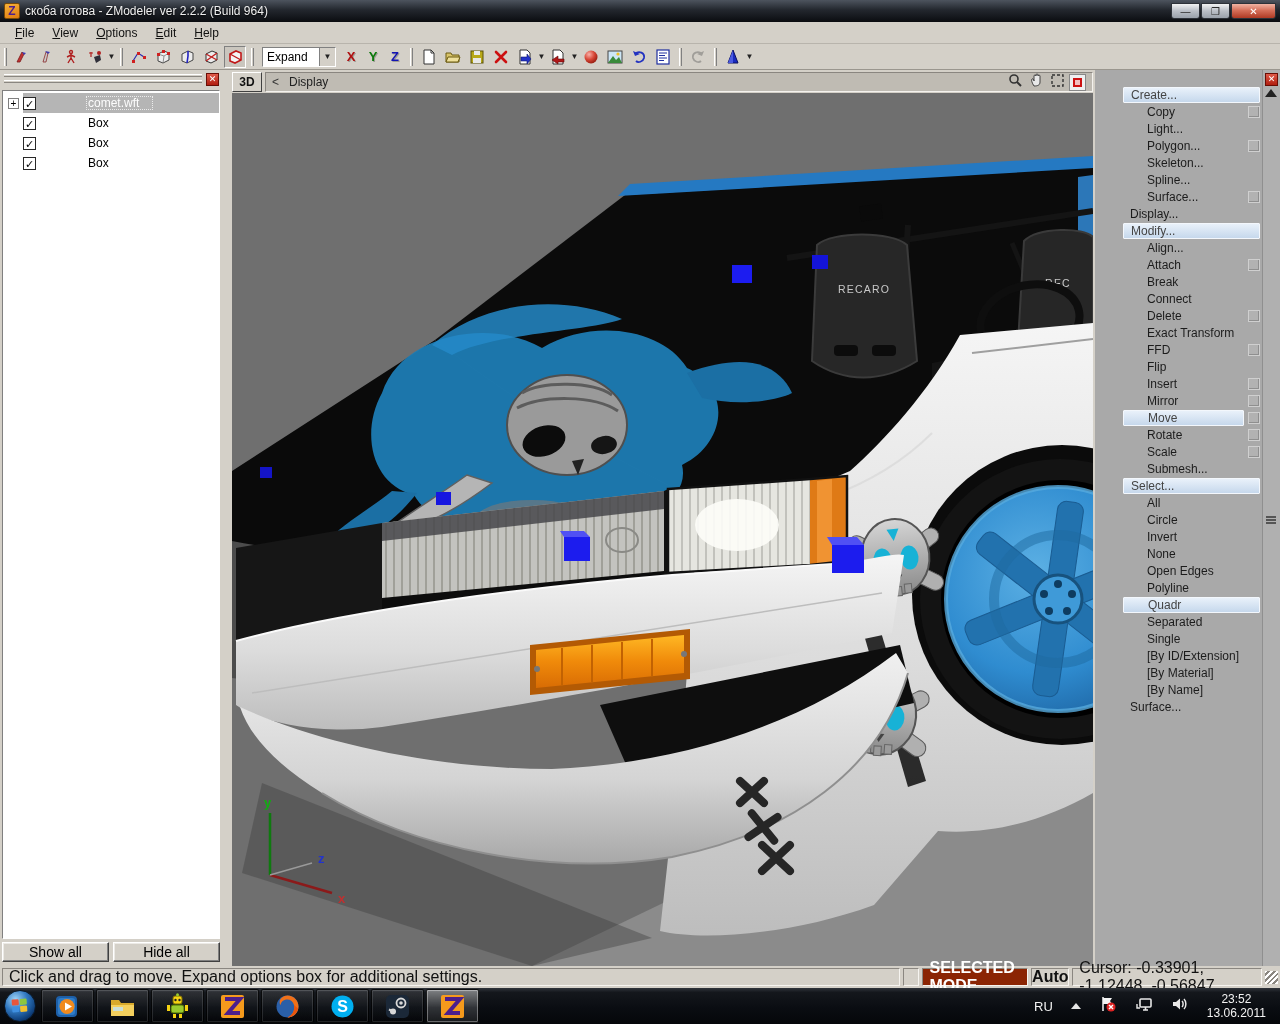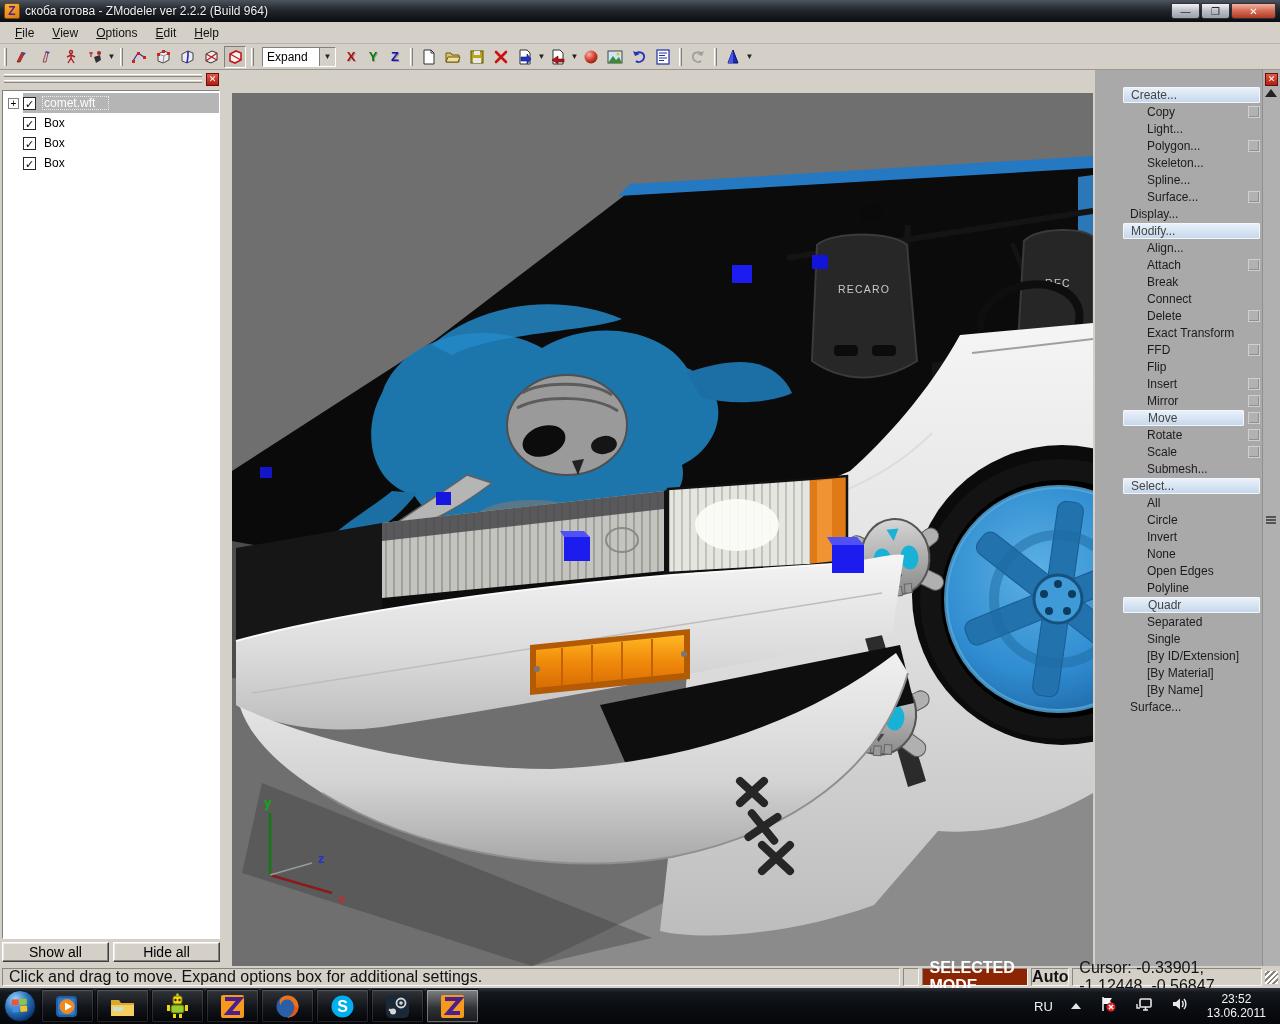--- a/index.html
+++ b/index.html
@@ -61,21 +61,21 @@
     background:linear-gradient(180deg,#e05a4a,#b01e10); border:1px solid #6a0e06;
     color:#fff; font-size:9px; font-weight:bold; line-height:11px; text-align:center; }
   #tree { flex:1; background:#fff; border:1px solid; border-color:#808080 #fff #fff #808080;
     overflow:hidden; padding-top:2px; }
   .tree-row { display:flex; align-items:center; height:20px; font-size:12px; color:#000; }
   .expander { width:11px; height:11px; border:1px solid #808080; background:#fff; color:#000;
     font-size:10px; line-height:9px; text-align:center; margin:0 4px 0 5px; }
   .no-exp { width:20px; }
   .cbx { width:13px; height:13px; border:1px solid #282828; background:#fff; color:#000;
     font-size:11px; line-height:12px; text-align:center; margin-right:6px; }
-  .tree-label { padding:0 14px 0 2px; }
+  .tree-label { padding:0 14px 0 2px;margin-left:44px; }
   .tree-row.selected .tree-label { background:#b5b5b5; color:#fdfdfd;
     outline:1px dotted #ececec; outline-offset:-1px; }
   .tree-row.selected { background:linear-gradient(90deg,transparent 20px,#b5b5b5 20px); color:#fdfdfd; }
   #lp-buttons { display:flex; gap:4px; margin-top:3px; }
   .classic-btn { flex:1; height:20px; background:#d4d0c8; border:1px solid;
     border-color:#fff #404040 #404040 #fff; box-shadow:inset -1px -1px 0 #808080, inset 1px 1px 0 #eceae6;
     font-size:14px; color:#000; text-align:center; line-height:18px; }
 
   
   #viewport { position:absolute; left:232px; top:0; width:861px; height:896px; }
@@ -383,20 +383,42 @@
             <span class="tree-label">Box</span>
           </div>
         </div>
       <div id="lp-buttons">
         <div class="classic-btn">Show all</div>
         <div class="classic-btn">Hide all</div>
       </div>
     </div>
 
     <div id="viewport">
+      <div id="vp-header">
+        <div id="vp-3d">3D</div>
+        <div id="vp-bar">
+          <span id="vp-back">&lt;</span>
+          <span>Display</span>
+          <span class="vp-tools">
+            <span><svg viewBox="0 0 15 15">
+                  <circle cx="6" cy="6" r="4" fill="none" stroke="#333" stroke-width="1.6"></circle>
+                  <path d="M9,9 L13,13" stroke="#333" stroke-width="2"></path>
+                </svg></span>
+            <span><svg viewBox="0 0 15 15">
+                  <path d="M5,13 C3,10 2,7 3,6 C4,5 5,7 5,8 L5,3 C5,1.6 7,1.6 7,3 L7,2 C7,.6 9,.6 9,2 L9,3 C9,1.8 11,1.8 11,3 L11,9 C11,12 9,13 5,13 Z" fill="#e8e8e8" stroke="#333" stroke-width=".9"></path>
+                </svg></span>
+            <span><svg viewBox="0 0 15 15">
+                  <rect x="2" y="2" width="11" height="11" fill="none" stroke="#333" stroke-width="1.4" stroke-dasharray="3 2"></rect>
+                </svg></span>
+          </span>
+          <span id="vp-active">
+              <span class="sq"></span>
+            </span>
+        </div>
+      </div>
 
       <div id="vp-canvas">
         <svg width="861" height="873" viewBox="0 0 861 873">
           <defs>
             <linearGradient id="bodyGrad" x1="0" y1="0" x2="0" y2="1">
               <stop offset="0" stop-color="#f5f5f5"></stop>
                 <stop offset=".55" stop-color="#dcdcdc"></stop>
                 <stop offset="1" stop-color="#bdbdbd"></stop>
             </linearGradient>
             <linearGradient id="lipGrad" x1="0" y1="0" x2="0" y2="1">

